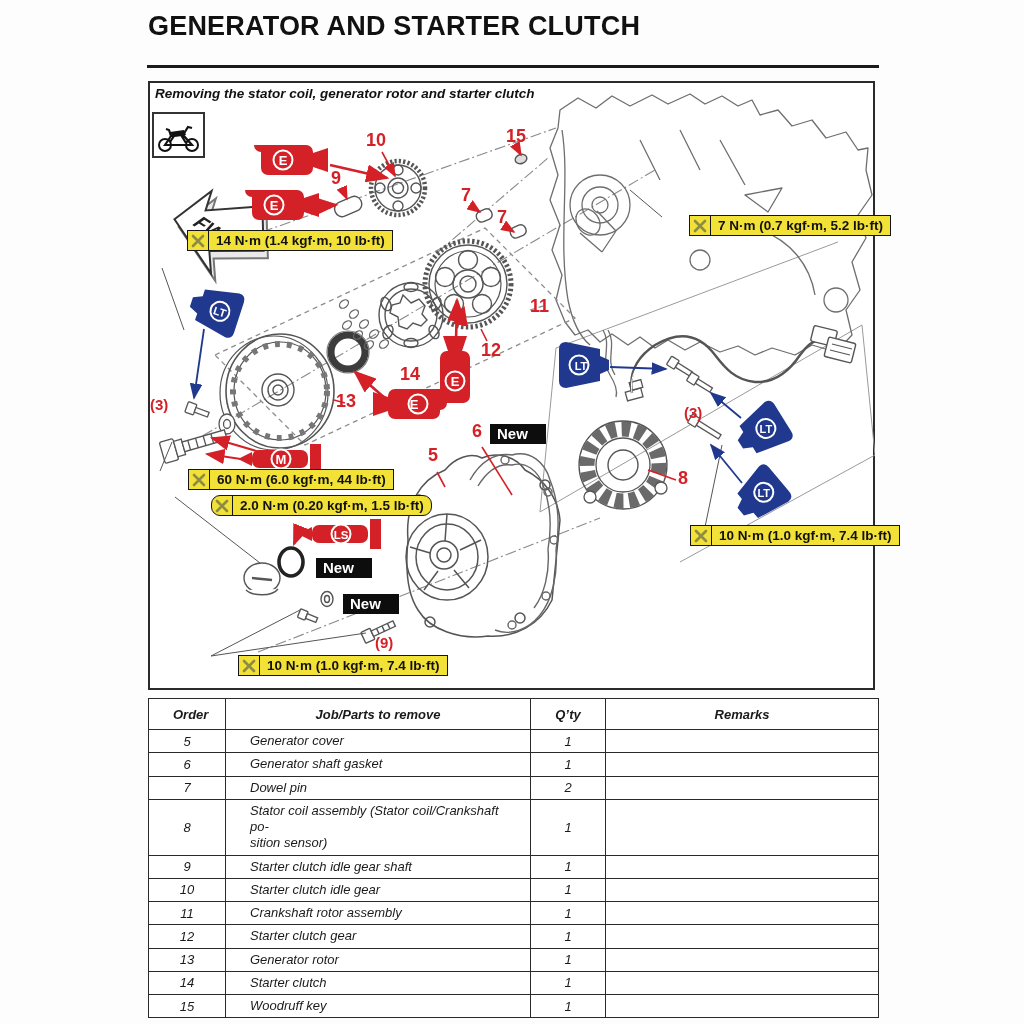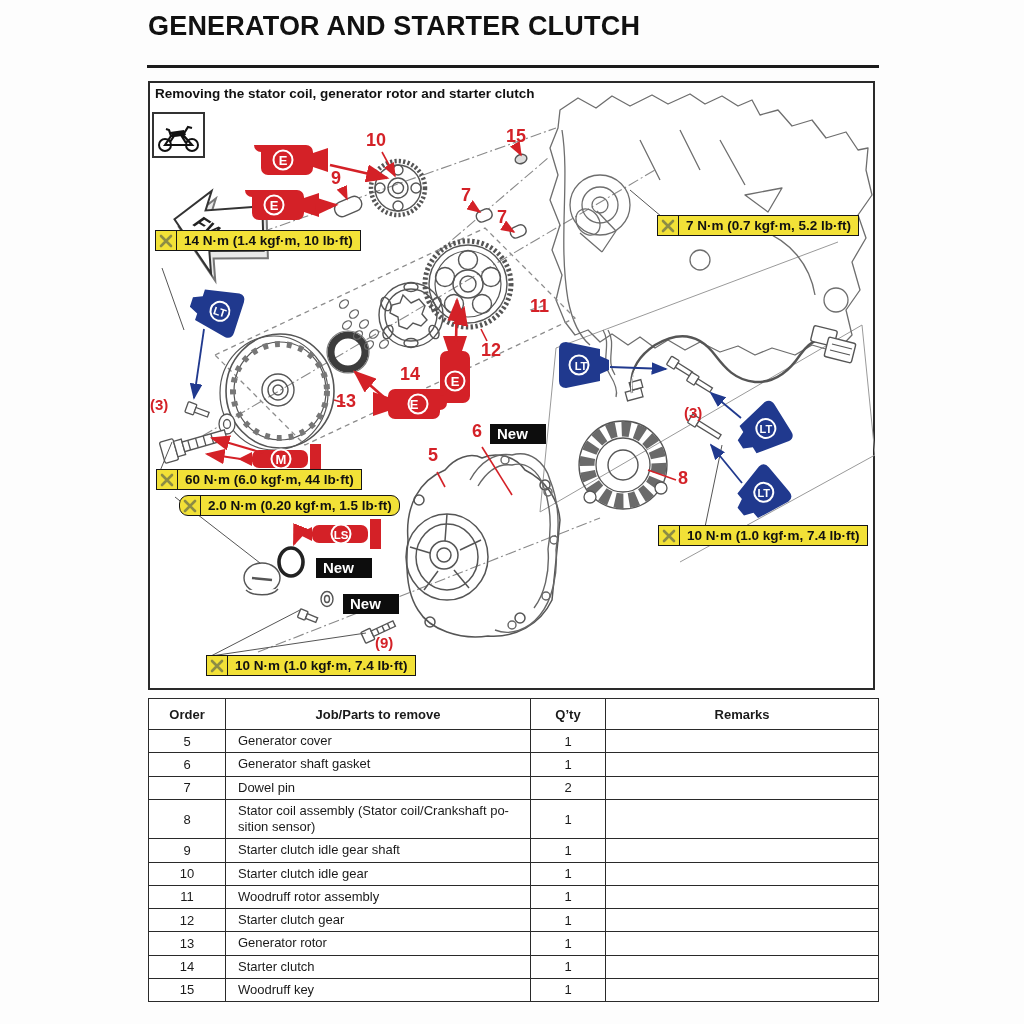--- a/index.html
+++ b/index.html
@@ -7,37 +7,37 @@
     width:1024px;height:1024px;position:relative;background:#fdfdfd;
     font-family:"Liberation Sans","DejaVu Sans",sans-serif;color:#1a1a1a;
     overflow:hidden;
   }
   .page-title{
     position:absolute;top:11px;left:148px;width:731px;text-align:left;
     font-size:27px;font-weight:bold;letter-spacing:.2px;color:#111;white-space:nowrap;
   }
   .title-rule{position:absolute;top:65px;left:147px;width:732px;height:3px;background:#1b1b1b;}
   .diagram-box{position:absolute;left:148px;top:81px;width:727px;height:609px;border:2px solid #2a2a2a;background:#fff;box-sizing:border-box;}
-  .diagram-heading{position:absolute;left:155px;top:86px;font-size:13.5px;font-weight:bold;color:#111;}
+  .diagram-heading{position:absolute;left:155px;top:86px;font-size:13.5px;font-weight:bold;color:#111;font-style:italic;}
   .moto-box{position:absolute;left:152px;top:112px;width:53px;height:46px;border:2px solid #333;background:#fff;box-sizing:border-box;display:flex;align-items:center;justify-content:center;}
   svg.art{position:absolute;left:148px;top:82px;}
   
-  .tq{position:absolute;display:flex;align-items:stretch;background:#f2e137;border:1.7px solid #151515;height:21px;box-sizing:border-box;z-index:6;}
+  .tq{position:absolute;display:flex;align-items:stretch;background:#f2e137;border:1.7px solid #151515;height:21px;box-sizing:border-box;z-index:6;margin-left:32px;}
   .tq .wr{width:20px;border-right:1.7px solid #151515;display:flex;align-items:center;justify-content:center;}
   .tq .tx{padding:0 7px;font-size:13.5px;font-weight:bold;white-space:nowrap;display:flex;align-items:center;color:#111;}
   
   .num{position:absolute;color:#d42127;font-weight:bold;font-size:18px;z-index:7;white-space:nowrap;}
   .qty{position:absolute;color:#d42127;font-weight:bold;font-size:15px;z-index:7;white-space:nowrap;}
   .newlbl{position:absolute;background:#0d0d0d;color:#fff;font-weight:bold;font-size:15px;padding:1px 18px 2px 7px;z-index:7;}
   
   table.parts{
     position:absolute;left:148px;top:698px;width:730px;border-collapse:collapse;
     font-size:13px;table-layout:fixed;background:#fff;
   }
-  table.parts th,table.parts td{border:1.8px solid #2a2a2a;padding:3px 12px;vertical-align:middle;}
+  table.parts th,table.parts td{border:1.8px solid #2a2a2a;padding:3px 24px;vertical-align:middle;font-style:italic;}
   table.parts th{font-weight:bold;text-align:center;height:24px;}
   table.parts td.c{text-align:center;}
   table.parts td.job{white-space:pre-line;line-height:1.25;}
   col.order{width:77px;} col.jobc{width:305px;} col.qtyc{width:75px;} col.rem{width:273px;}
 </style>
 </head>
 <body>
 
 <div class="page-title">GENERATOR AND STARTER CLUTCH</div>
 <div class="title-rule"></div>
@@ -483,21 +483,21 @@
         <td></td>
       </tr>
     <tr>
         <td class="c">10</td>
         <td class="job">Starter clutch idle gear</td>
         <td class="c">1</td>
         <td></td>
       </tr>
     <tr>
         <td class="c">11</td>
-        <td class="job">Woodruff rotor assembly</td>
+        <td class="job">Crankshaft rotor assembly</td>
         <td class="c">1</td>
         <td></td>
       </tr>
     <tr>
         <td class="c">12</td>
         <td class="job">Starter clutch gear</td>
         <td class="c">1</td>
         <td></td>
       </tr>
     <tr>

